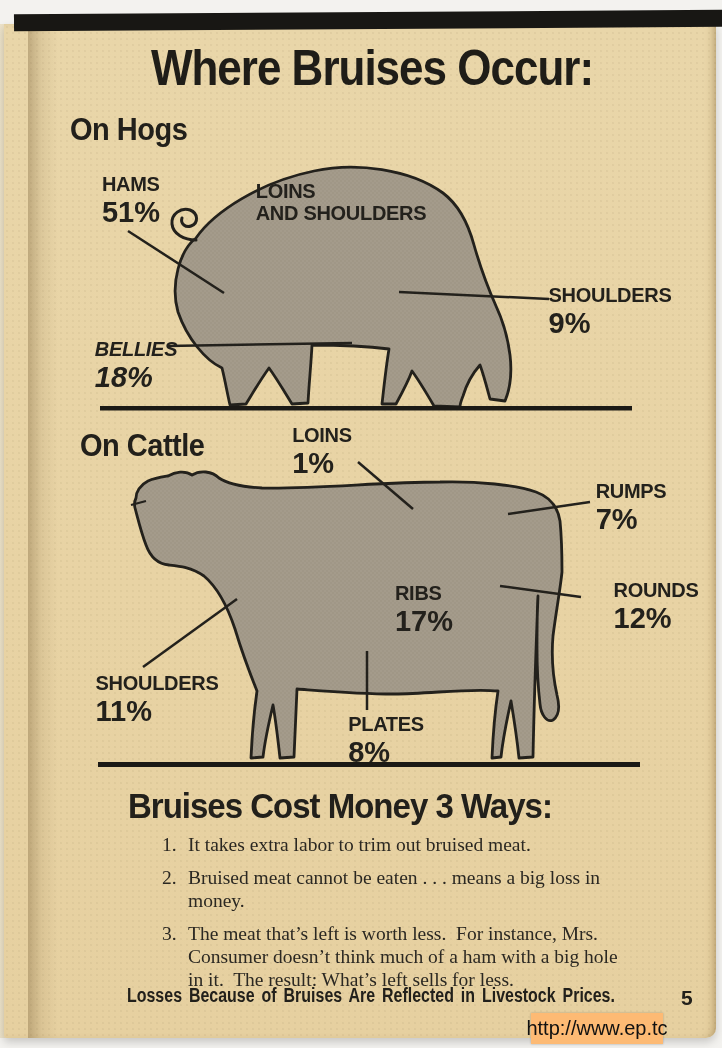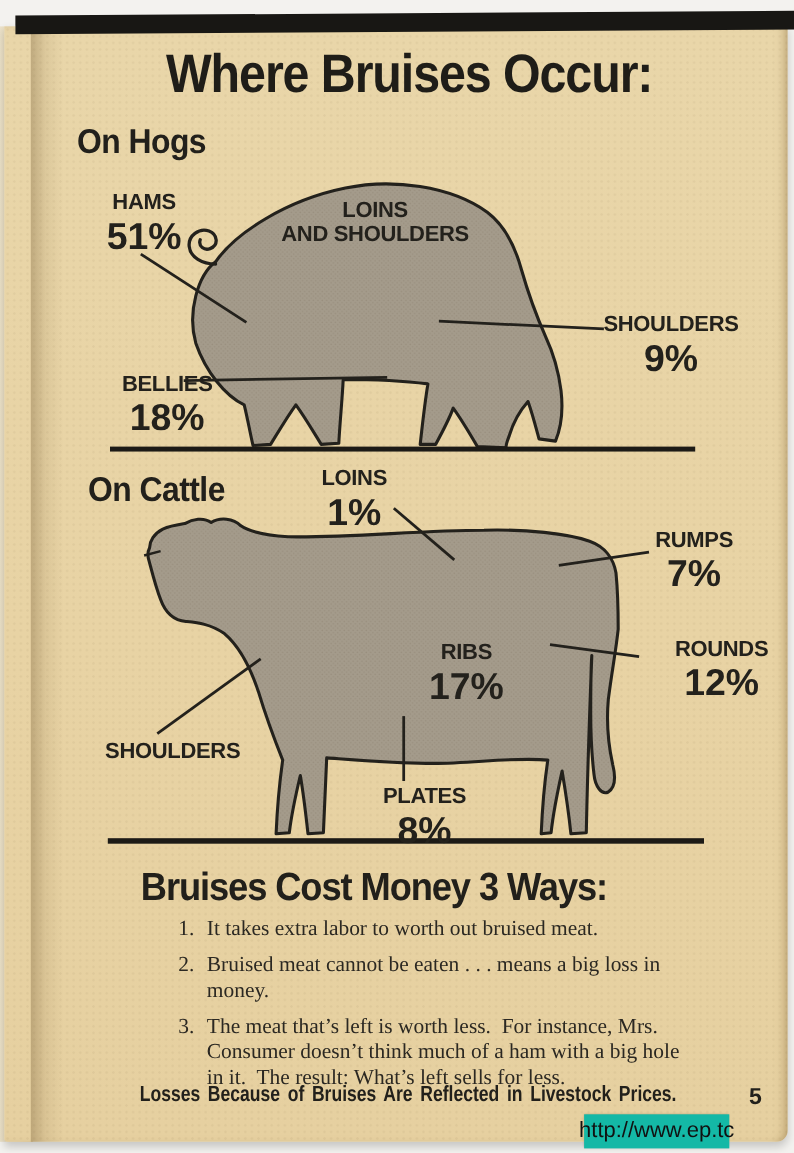--- a/index.html
+++ b/index.html
@@ -35,46 +35,46 @@
   .page-title{
     position:absolute;left:372px;top:40px;transform:translateX(-50%) scaleY(1.12);
     transform-origin:top center;
     font-size:44px;font-weight:bold;letter-spacing:-1px;color:#1f1d18;white-space:nowrap;
   }
   .section-heading{
     position:absolute;font-size:29px;font-weight:bold;letter-spacing:-0.5px;color:#22201b;
     transform:scaleY(1.08);transform-origin:top left;white-space:nowrap;
   }
   .label{
-    position:absolute;text-align:center;transform:translateX(-50%);
+    position:absolute;transform:translateX(-50%);
     font-weight:bold;color:#23211c;line-height:1.1;white-space:nowrap;
   }
   .label .nm{font-size:20px;letter-spacing:-0.3px;display:block;}
-  .label .pc{font-size:34px;margin-top:2px;display:block;}
+  .label .pc{font-size:29px;margin-top:2px;display:block;}
   .costs-heading{
     position:absolute;left:128px;top:786px;
     font-size:33px;font-weight:bold;letter-spacing:-1px;color:#22201b;
     transform:scaleY(1.08);transform-origin:top left;white-space:nowrap;
   }
   .cost-list{position:absolute;left:162px;top:833px;width:480px;
     font-family:"Liberation Serif",serif;font-size:19.5px;line-height:23px;color:#2b2822;}
   .cost-item{display:flex;margin-bottom:10px;}
   .cost-item .num{width:26px;flex:0 0 26px;text-align:left;}
   .cost-item .txt{width:440px;white-space:pre-wrap;}
   .losses-line{
     position:absolute;left:127px;top:984px;
     font-size:19px;font-weight:bold;color:#22201b;word-spacing:3px;
     transform:scaleX(0.84) scaleY(1.05);transform-origin:top left;white-space:nowrap;
   }
   .page-number{
     position:absolute;left:681px;top:986px;font-size:21px;font-weight:bold;color:#22201b;
   }
   .watermark{
     position:absolute;left:531px;top:1013px;width:132px;height:31px;
-    background:#14b8a6;color:#111;display:flex;align-items:center;justify-content:center;
+    background:#fdba74;color:#111;display:flex;align-items:center;justify-content:center;
     font-size:20px;font-family:"Liberation Sans",sans-serif;box-shadow:0 0 2px rgba(0,0,0,.25);
   }
 </style>
 </head>
 <body>
 
 <div class="edge-strip"></div>
 <div class="page"></div>
 <div class="gutter-shadow"></div>
 <div class="scan-top-bar"></div>
@@ -137,21 +137,21 @@
   <span class="pc">51%</span>
 </div>
 <div class="label" style="left:341px;top:180px;">
   <span class="nm">LOINS</span>
   <span class="nm">AND SHOULDERS</span>
 </div>
 <div class="label" style="left:610px;top:284px;">
   <span class="nm">SHOULDERS</span>
   <span class="pc">9%</span>
 </div>
-<div class="label" style="left:152px;top:338px;">
+<div class="label" style="left:136px;top:338px;font-style:italic;">
   <span class="nm">BELLIES</span>
   <span class="pc">18%</span>
 </div>
 
 <div class="section-heading" style="left:80px;top:428px;">On Cattle</div>
 
 <div class="label" style="left:322px;top:424px;">
   <span class="nm">LOINS</span>
   <span class="pc">1%</span>
 </div>
@@ -162,32 +162,33 @@
 <div class="label" style="left:424px;top:582px;">
   <span class="nm">RIBS</span>
   <span class="pc">17%</span>
 </div>
 <div class="label" style="left:624px;top:579px;margin-left:32px;">
   <span class="nm">ROUNDS</span>
   <span class="pc">12%</span>
 </div>
 <div class="label" style="left:157px;top:672px;">
   <span class="nm">SHOULDERS</span>
+  <span class="pc">11%</span>
 </div>
 <div class="label" style="left:386px;top:713px;">
   <span class="nm">PLATES</span>
   <span class="pc">8%</span>
 </div>
 
 <div class="costs-heading">Bruises Cost Money 3 Ways:</div>
 
 <div class="cost-list">
   <div class="cost-item">
     <div class="num">1.</div>
-    <div class="txt">It takes extra labor to worth out bruised meat.</div>
+    <div class="txt">It takes extra labor to trim out bruised meat.</div>
   </div>
   <div class="cost-item">
     <div class="num">2.</div>
     <div class="txt">Bruised meat cannot be eaten . . . means a big loss in money.</div>
   </div>
   <div class="cost-item">
     <div class="num">3.</div>
     <div class="txt">The meat that’s left is worth less.  For instance, Mrs. Consumer doesn’t think much of a ham with a big hole in it.  The result: What’s left sells for less.</div>
   </div>
 </div>

